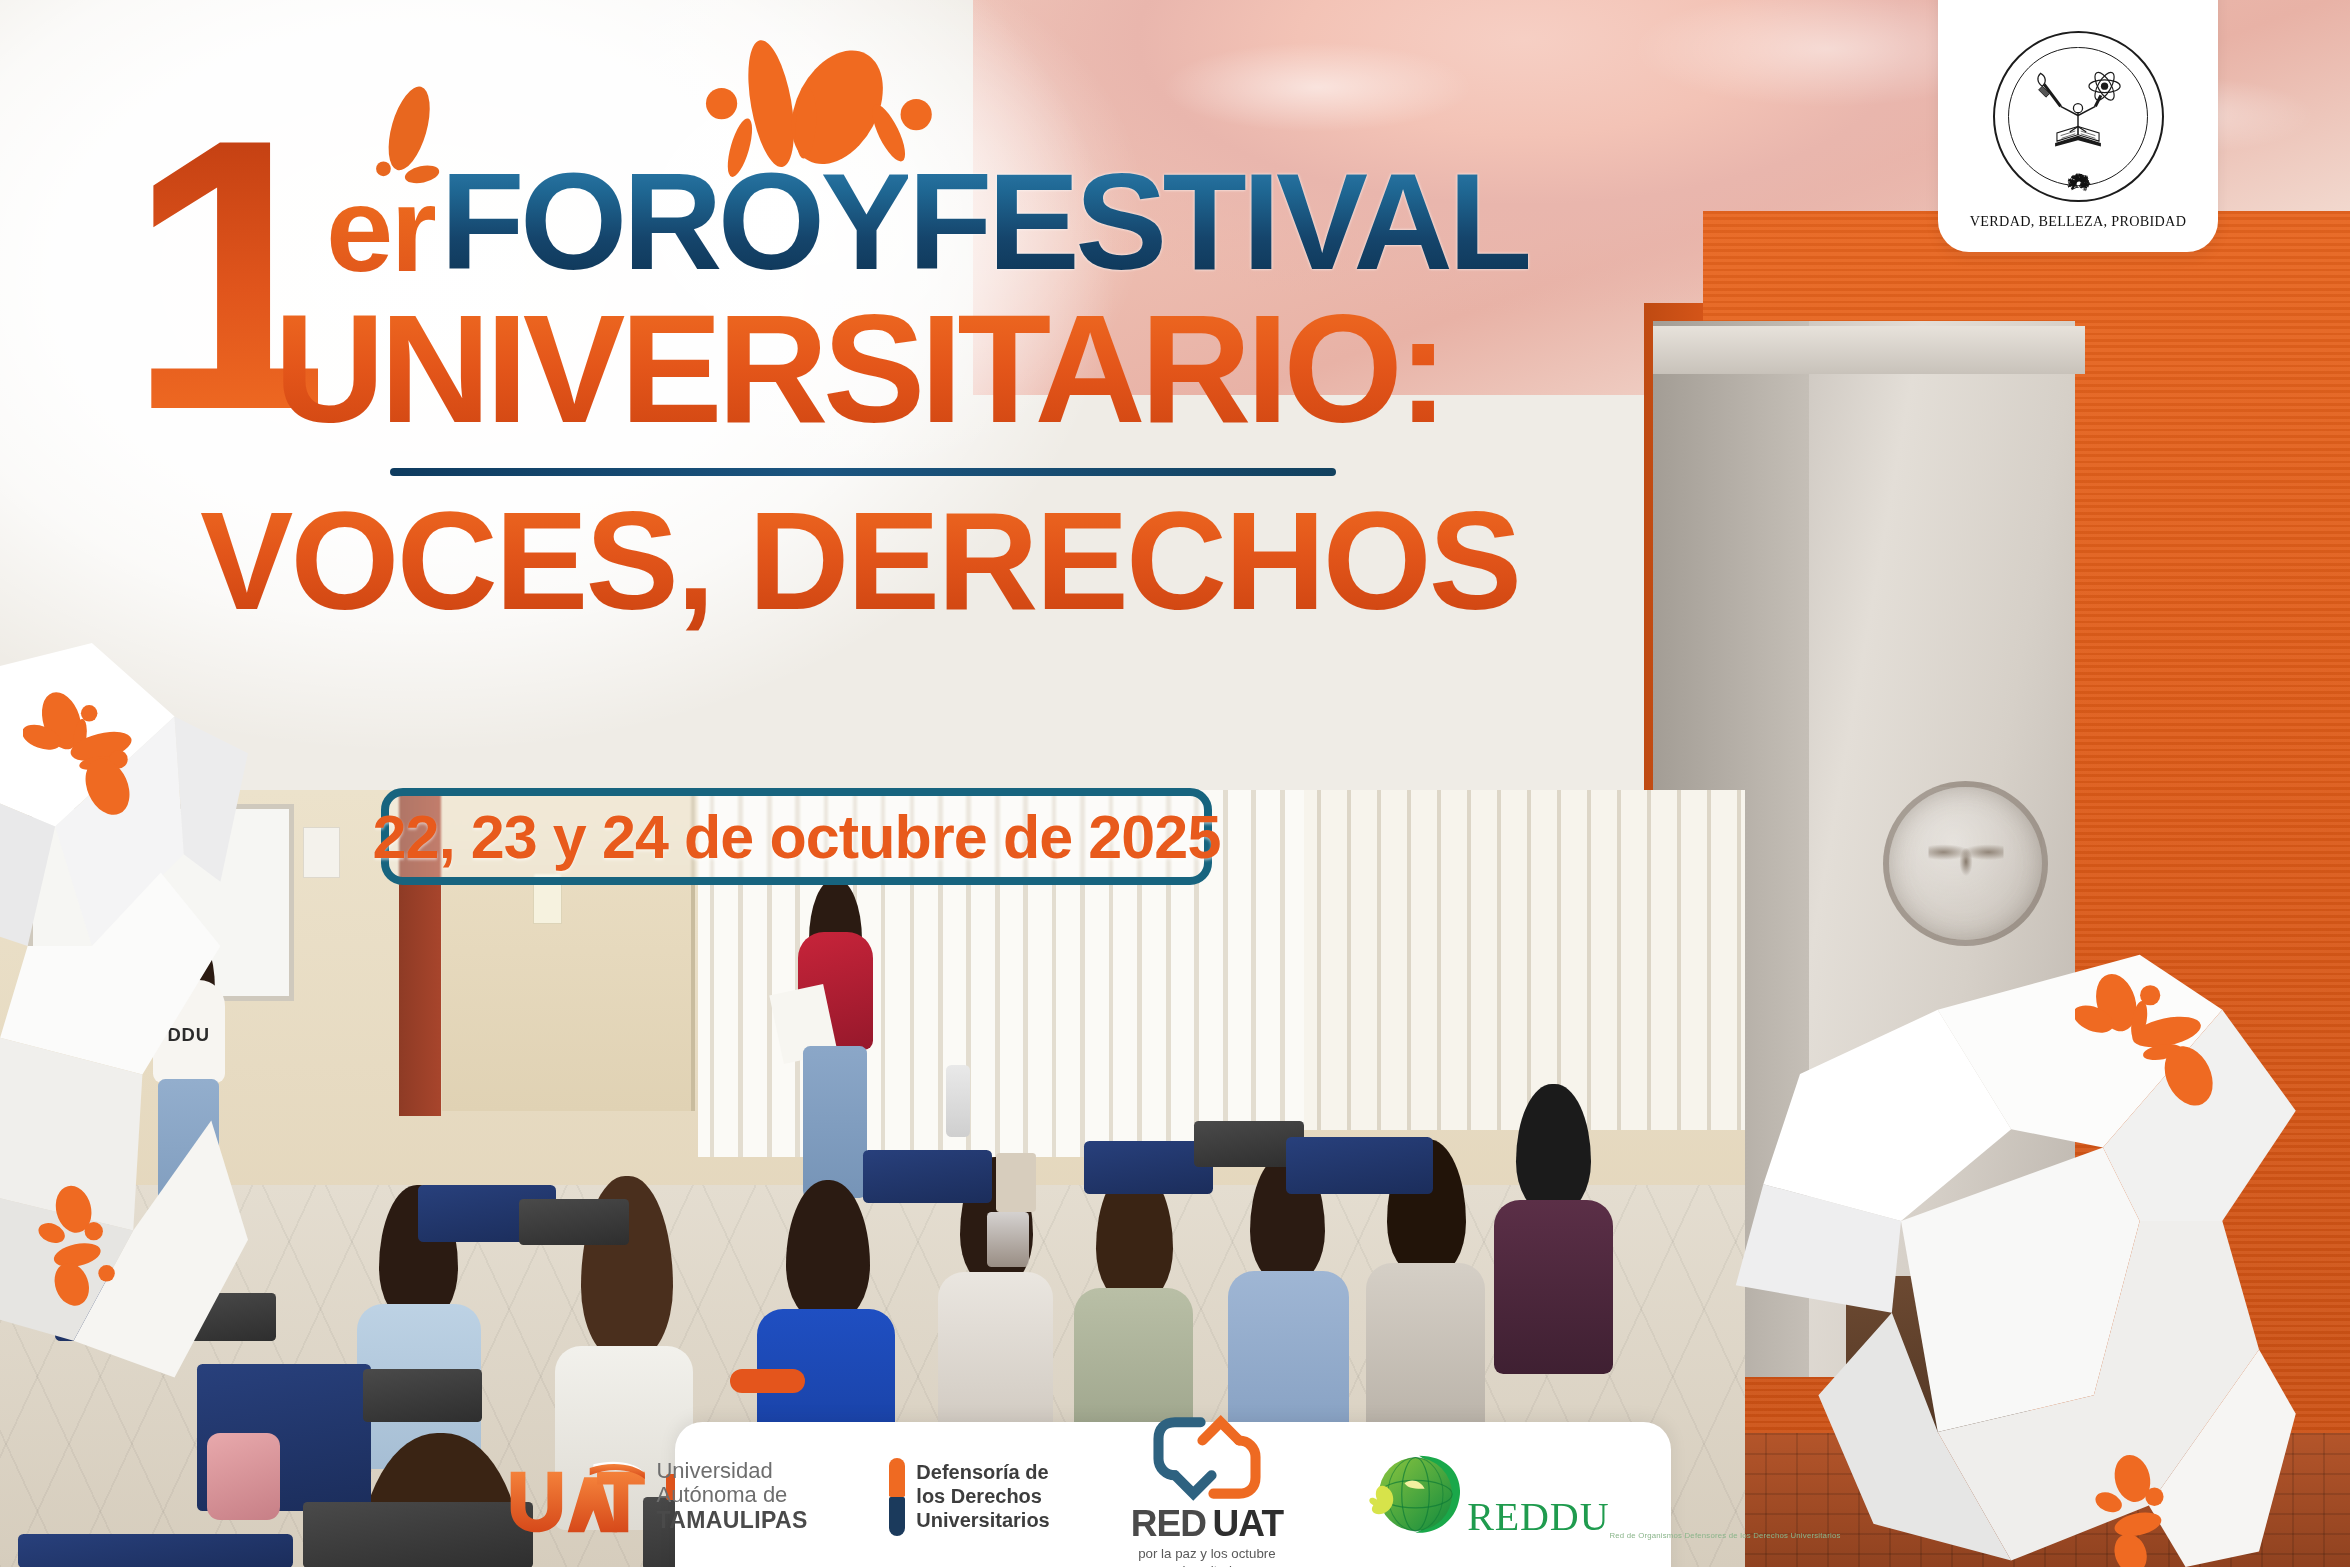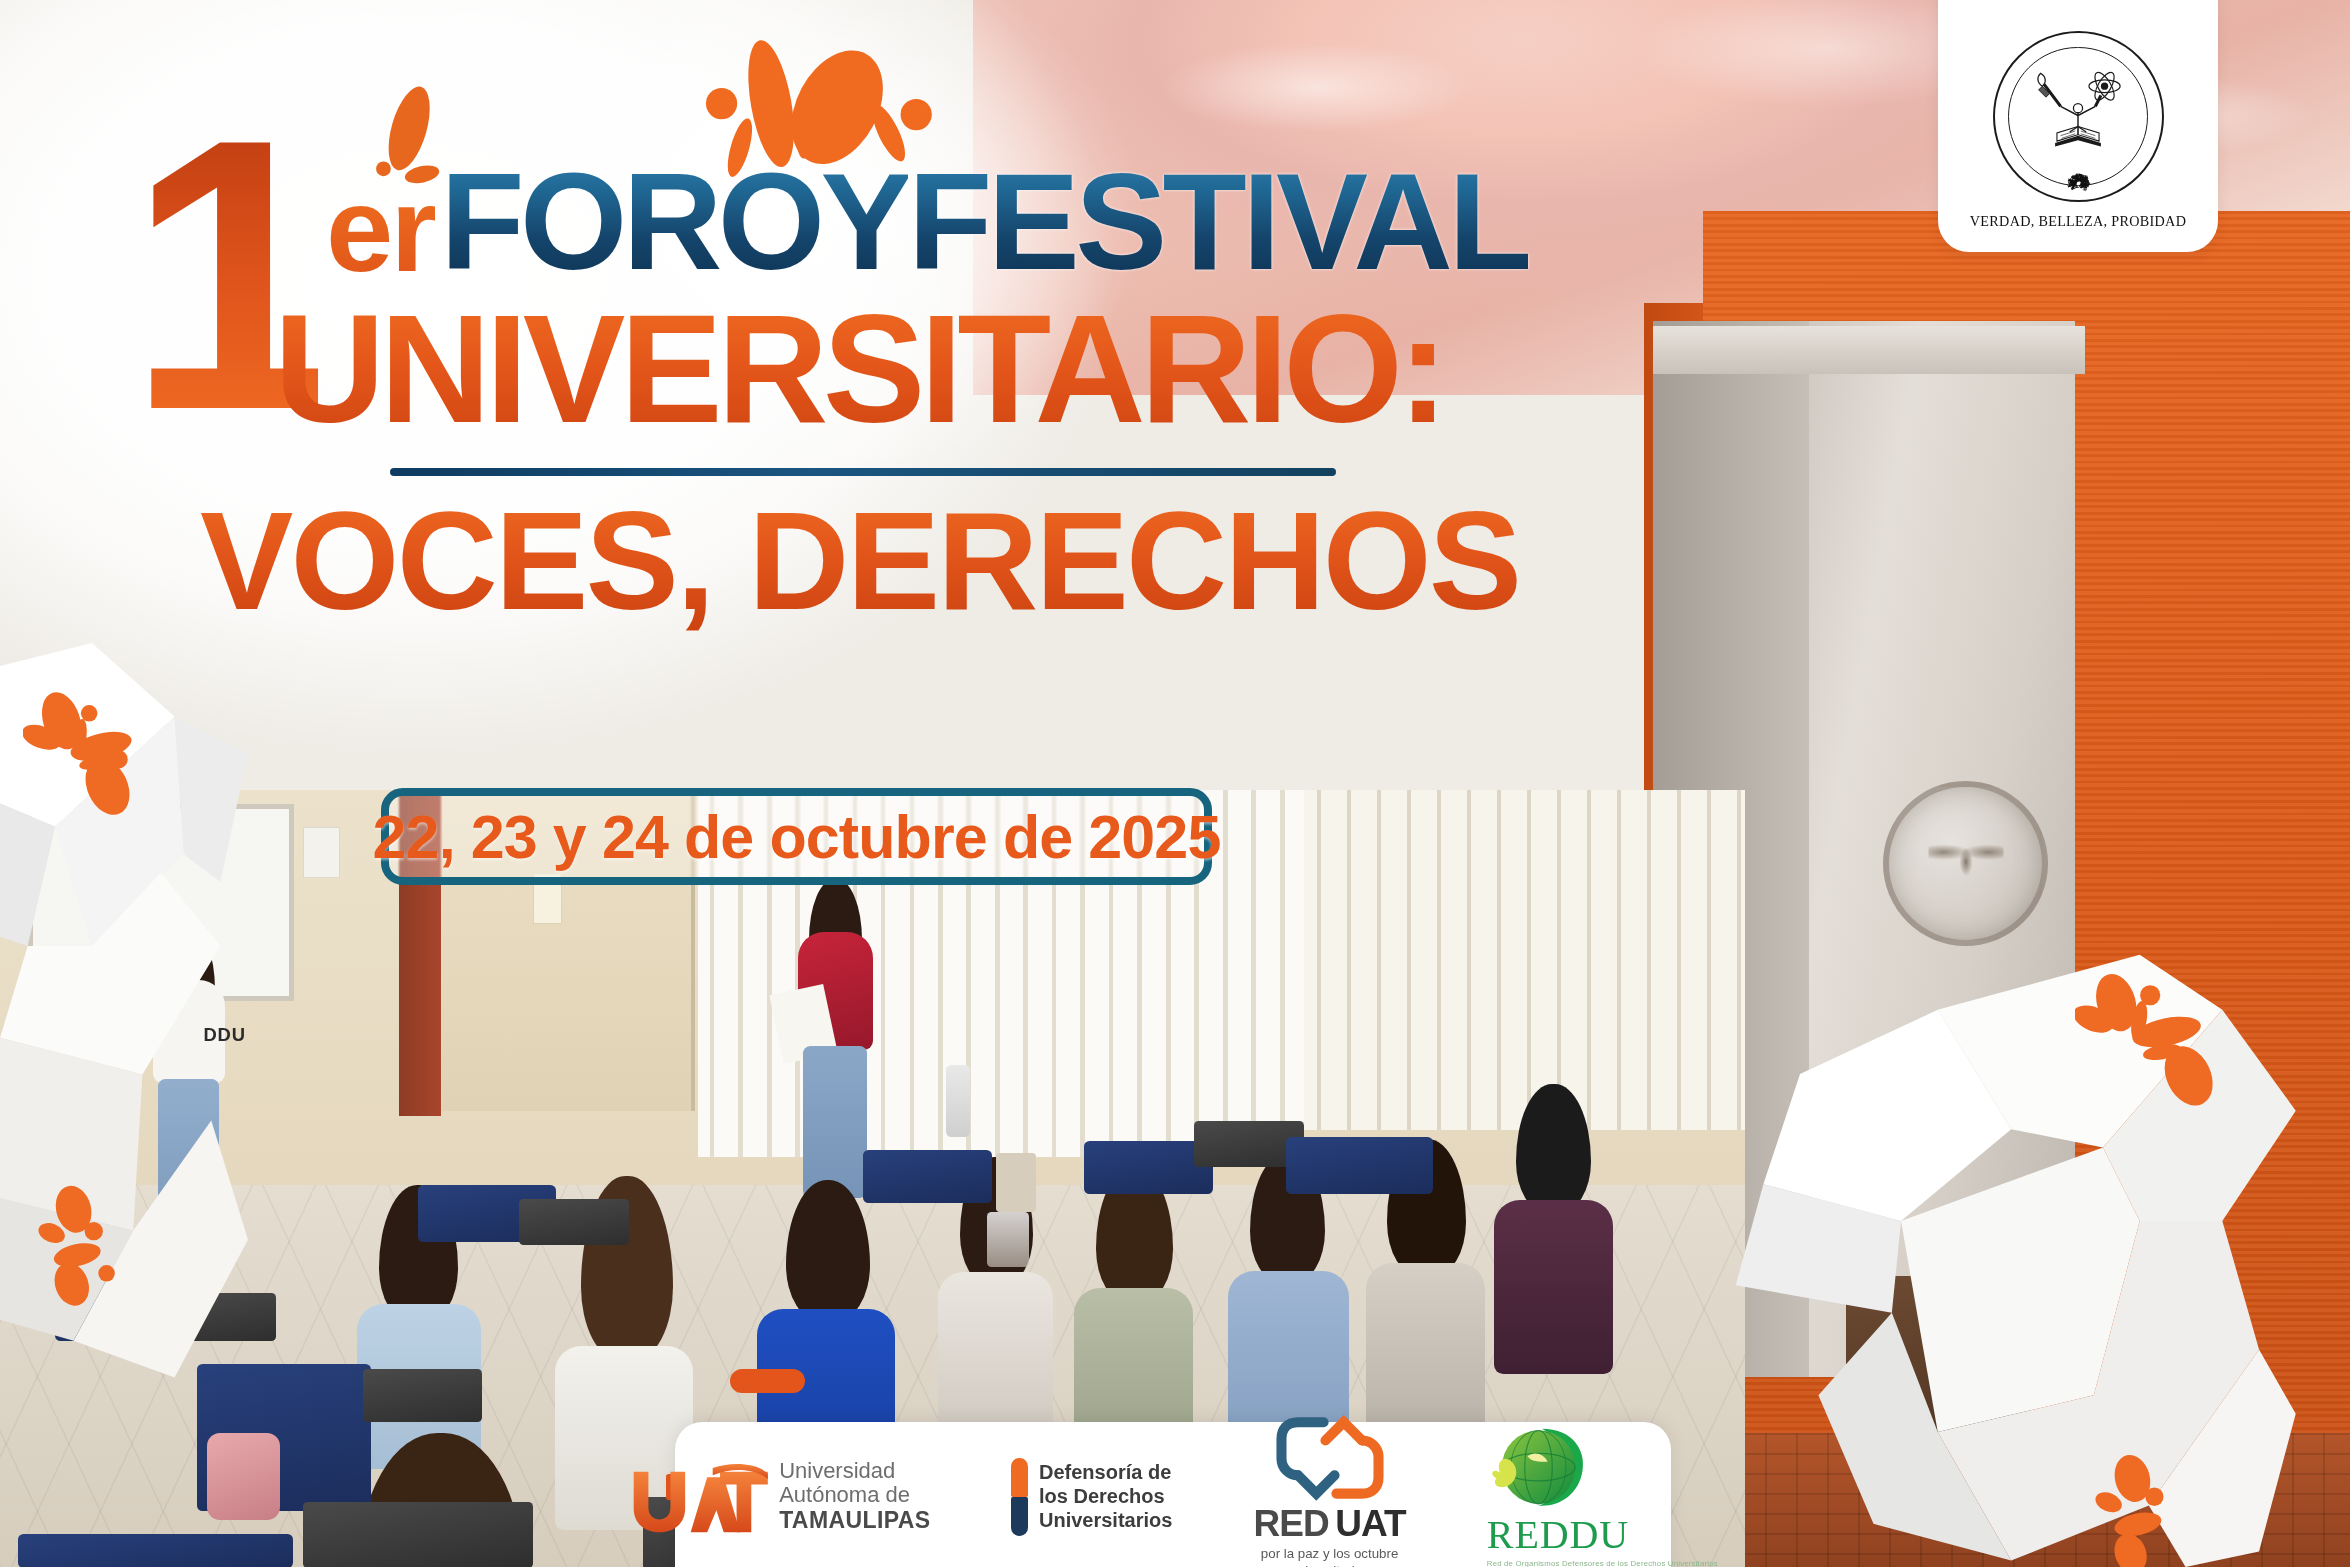--- a/index.html
+++ b/index.html
@@ -259,21 +259,21 @@
 
   
   .redu-logo { flex-direction:column; align-items:center; }
   .redu-mark { position:relative; width:108px; height:88px; }
   .redu-name { display:flex; gap:6.4px; align-items:baseline; margin-top:1.8px; }
   .redu-red { font-size:37px; font-weight:700; color:#4a4a4a; letter-spacing:-0.9px; }
   .redu-uat { font-size:37px; font-weight:700; color:#2e2e2e; letter-spacing:-0.9px; }
   .redu-tag  { font-size:13.3px; color:#5a5a5a; text-align:center; line-height:1.25; margin-top:1.8px; }
 
   
-  .reddu-logo { flex-direction:column; align-items:flex-start; }
+  .reddu-logo { flex-direction:row; align-items:flex-end; }
   .reddu-mark { position:relative; width:103px; height:88px; }
   .reddu-name { font-size:40px; font-weight:400; color:#1f9b4e; font-family:"Liberation Serif", serif; letter-spacing:0.9px; margin-top:-1.8px; }
   .reddu-tag { font-size:7.8px; color:#8ab58a; letter-spacing:0.2px; margin-top:0.9px; white-space:nowrap; }
 
   
   .splash { position:absolute; }
 </style>
 </head>
 <body>
 
@@ -300,21 +300,21 @@
       <div class="cr-doorplate"></div>
       <div class="cr-pillar-red"></div>
       <div class="cr-blinds"></div>
       <div class="cr-blinds2"></div>
       <div class="cr-floor"></div>
 
       <div class="person" style="left:138px; top:142px; width:101px; height:340px;">
         <div class="head" style="left:29px; top:0px; width:40px; height:46px;"></div>
         <div class="hair" style="left:22px; top:-7.3px; width:55px; height:108px;"></div>
         <div class="torso" style="left:14.7px; top:48px; width:72px; height:103px; background:#f7f5f1;">
-          <div style="position:absolute; left:50%; top:44px; transform:translateX(-50%); font-size:18.4px; font-weight:700; color:#2b2b2b; letter-spacing:0.9px;margin-left:36px;">DDU</div>
+          <div style="position:absolute; left:50%; top:44px; transform:translateX(-50%); font-size:18.4px; font-weight:700; color:#2b2b2b; letter-spacing:0.9px;">DDU</div>
         </div>
         <div style="position:absolute; left:20px; top:147px; width:61px; height:138px; background:linear-gradient(180deg,#93aecd,#7f9cbd); border-radius:7.3px;"></div>
         <div style="position:absolute; left:22px; top:280px; width:24px; height:18.4px; background:#f2f2f2; border-radius:5.5px;"></div>
         <div style="position:absolute; left:53px; top:280px; width:24px; height:18.4px; background:#f2f2f2; border-radius:5.5px;"></div>
       </div>
 
       <div class="person" style="left:785px; top:96px; width:101px; height:358px;">
         <div class="head" style="left:31px; top:0px; width:39px; height:44px;"></div>
         <div class="hair" style="left:24px; top:-7.3px; width:53px; height:101px;"></div>
         <div class="torso" style="left:13px; top:46px; width:75px; height:118px; background:linear-gradient(165deg,#c7243a,#96182b);"></div>

